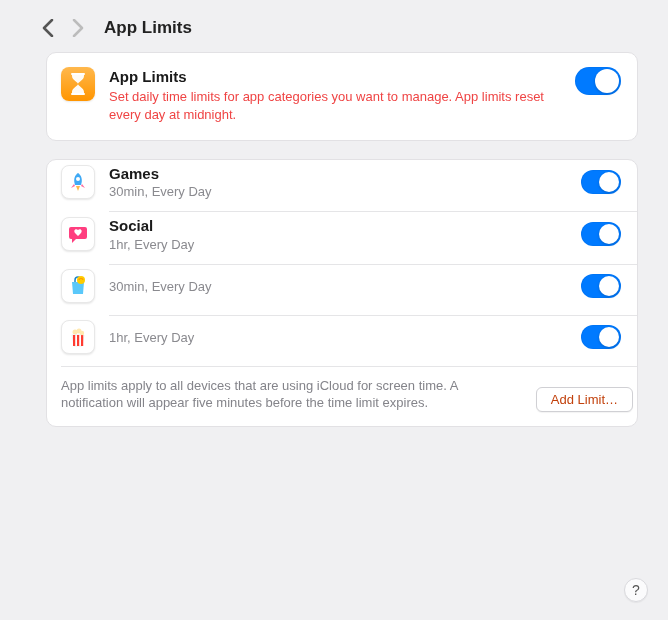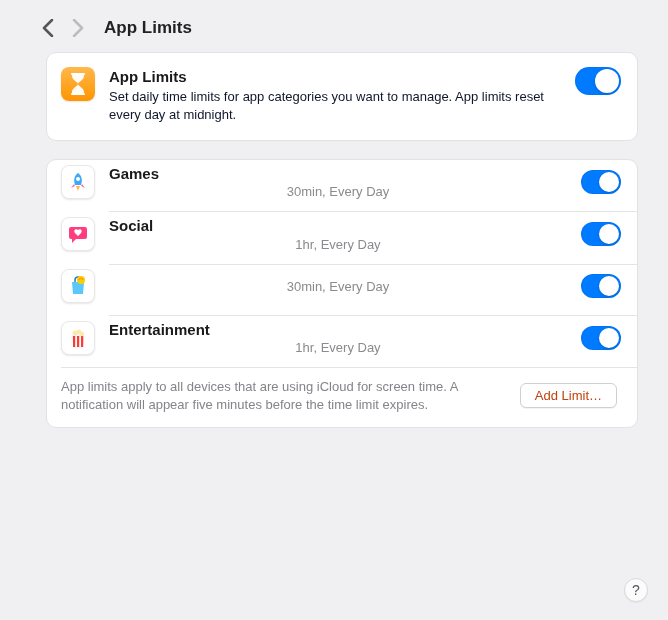--- a/index.html
+++ b/index.html
@@ -100,29 +100,28 @@
       flex: 1;
     }
     .row-title {
       font-size: 15px;
       font-weight: 600;
       color: #1a1a1a;
       line-height: 1.3;
     }
     .row-desc {
       font-size: 13px;
-      color: #0f172a;
+      color: #ef4444;
       line-height: 1.4;
       margin-top: 1px;
     }
     .row-sub {
       font-size: 13px;
       color: #8a8a8f;
       margin-top: 1px;
-      text-align: center;
     }
     .toggle {
       width: 40px;
       height: 24px;
       background: #007aff;
       border-radius: 12px;
       position: relative;
       cursor: pointer;
       flex-shrink: 0;
       box-shadow: inset 0 0 0 1px rgba(0,0,0,0.04);
@@ -149,22 +148,22 @@
       top: 2px;
       right: 2px;
     }
     .divider {
       border: none;
       border-top: 1px solid #e5e5e7;
       margin-left: 62px;
     }
     .footer-row {
       display: flex;
-      align-items: center;
-      padding: 10px 20px 14px 14px;
+      align-items: flex-end;
+      padding: 10px 4px 14px 14px;
       gap: 20px;
     }
     .footer-text {
       flex: 1;
       font-size: 13px;
       color: #84848a;
       line-height: 1.35;
     }
     .add-btn {
       background: #fff;
@@ -290,21 +289,20 @@
               <path d="M5 9 H17 L15 20 H7 Z" fill="#fff" stroke="#ddd" stroke-width="0.5"></path>
               <rect x="6" y="9" width="2.2" height="11" fill="#ff3b30"></rect>
               <rect x="10" y="9" width="2.2" height="11" fill="#ff3b30"></rect>
               <rect x="14" y="9" width="2.2" height="11" fill="#ff3b30"></rect>
               <circle cx="8" cy="6" r="2.5" fill="#ffe8b0"></circle>
               <circle cx="12" cy="5" r="2.5" fill="#ffe8b0"></circle>
               <circle cx="15" cy="7" r="2.2" fill="#ffe8b0"></circle>
             </svg>
         </div>
         <div class="row-text">
-          <div class="row-title">Entertainment</div>
           <div class="row-sub">1hr, Every Day</div>
         </div>
         <div class="toggle"></div>
       </div>
       <hr class="divider" style="margin-left:14px">
 
       <div class="footer-row">
         <div class="footer-text">App limits apply to all devices that are using iCloud for screen time. A notification will appear five minutes before the time limit expires.</div>
         <button class="add-btn">Add Limit…</button>
       </div>

